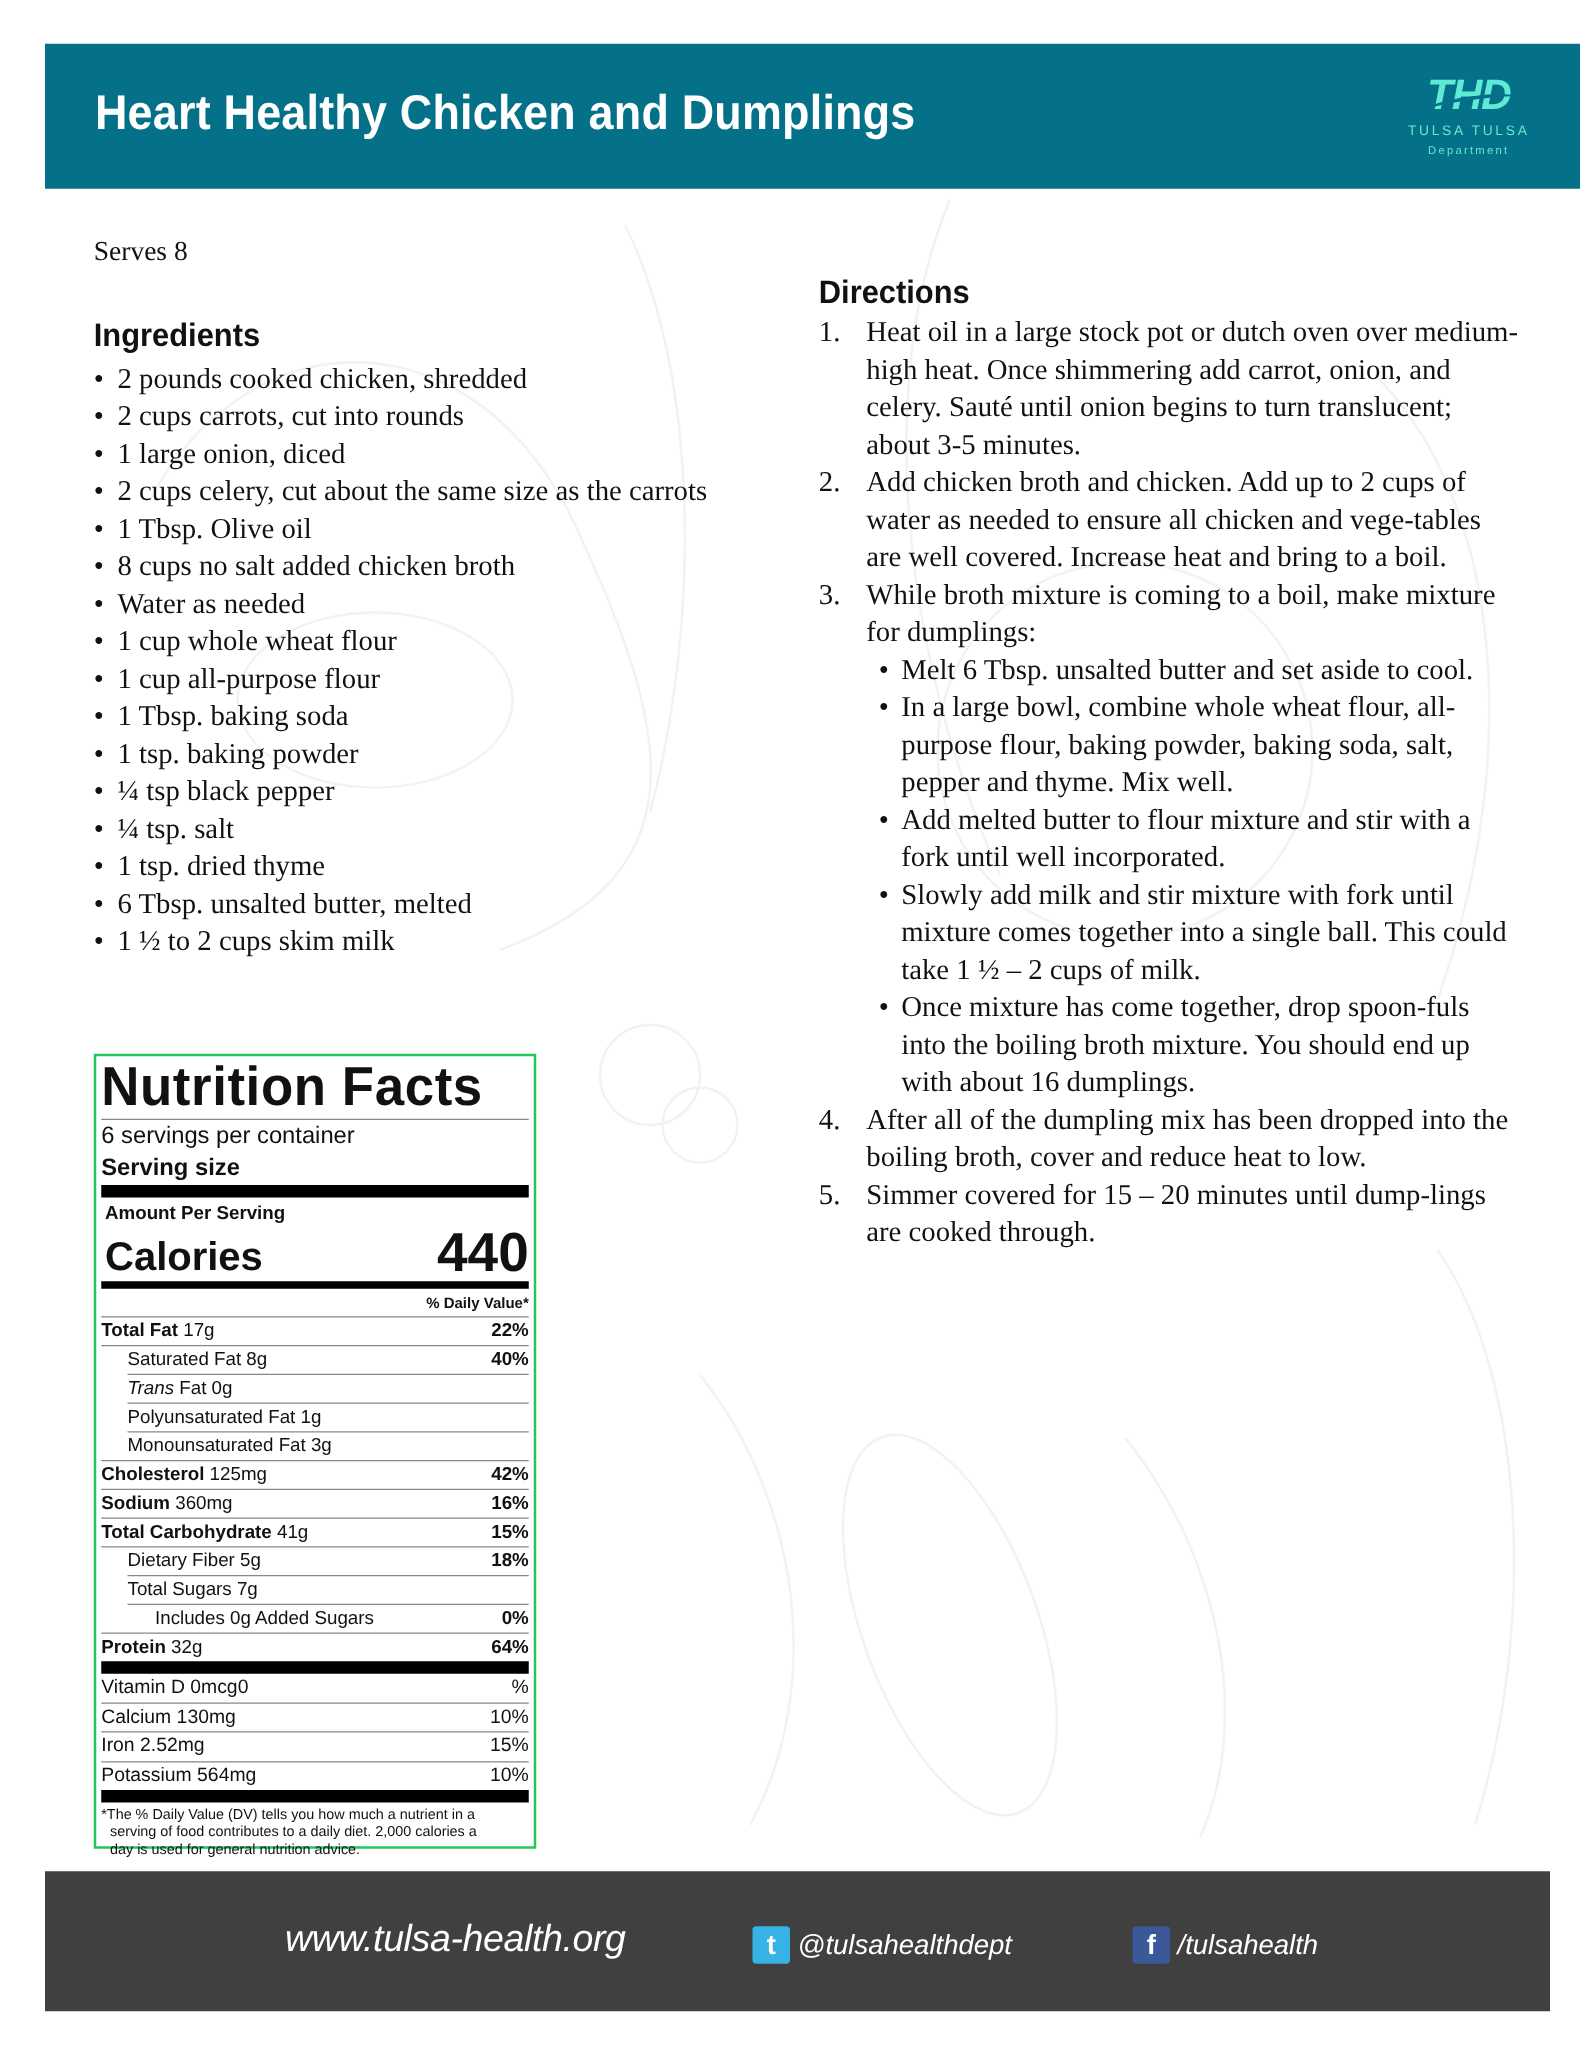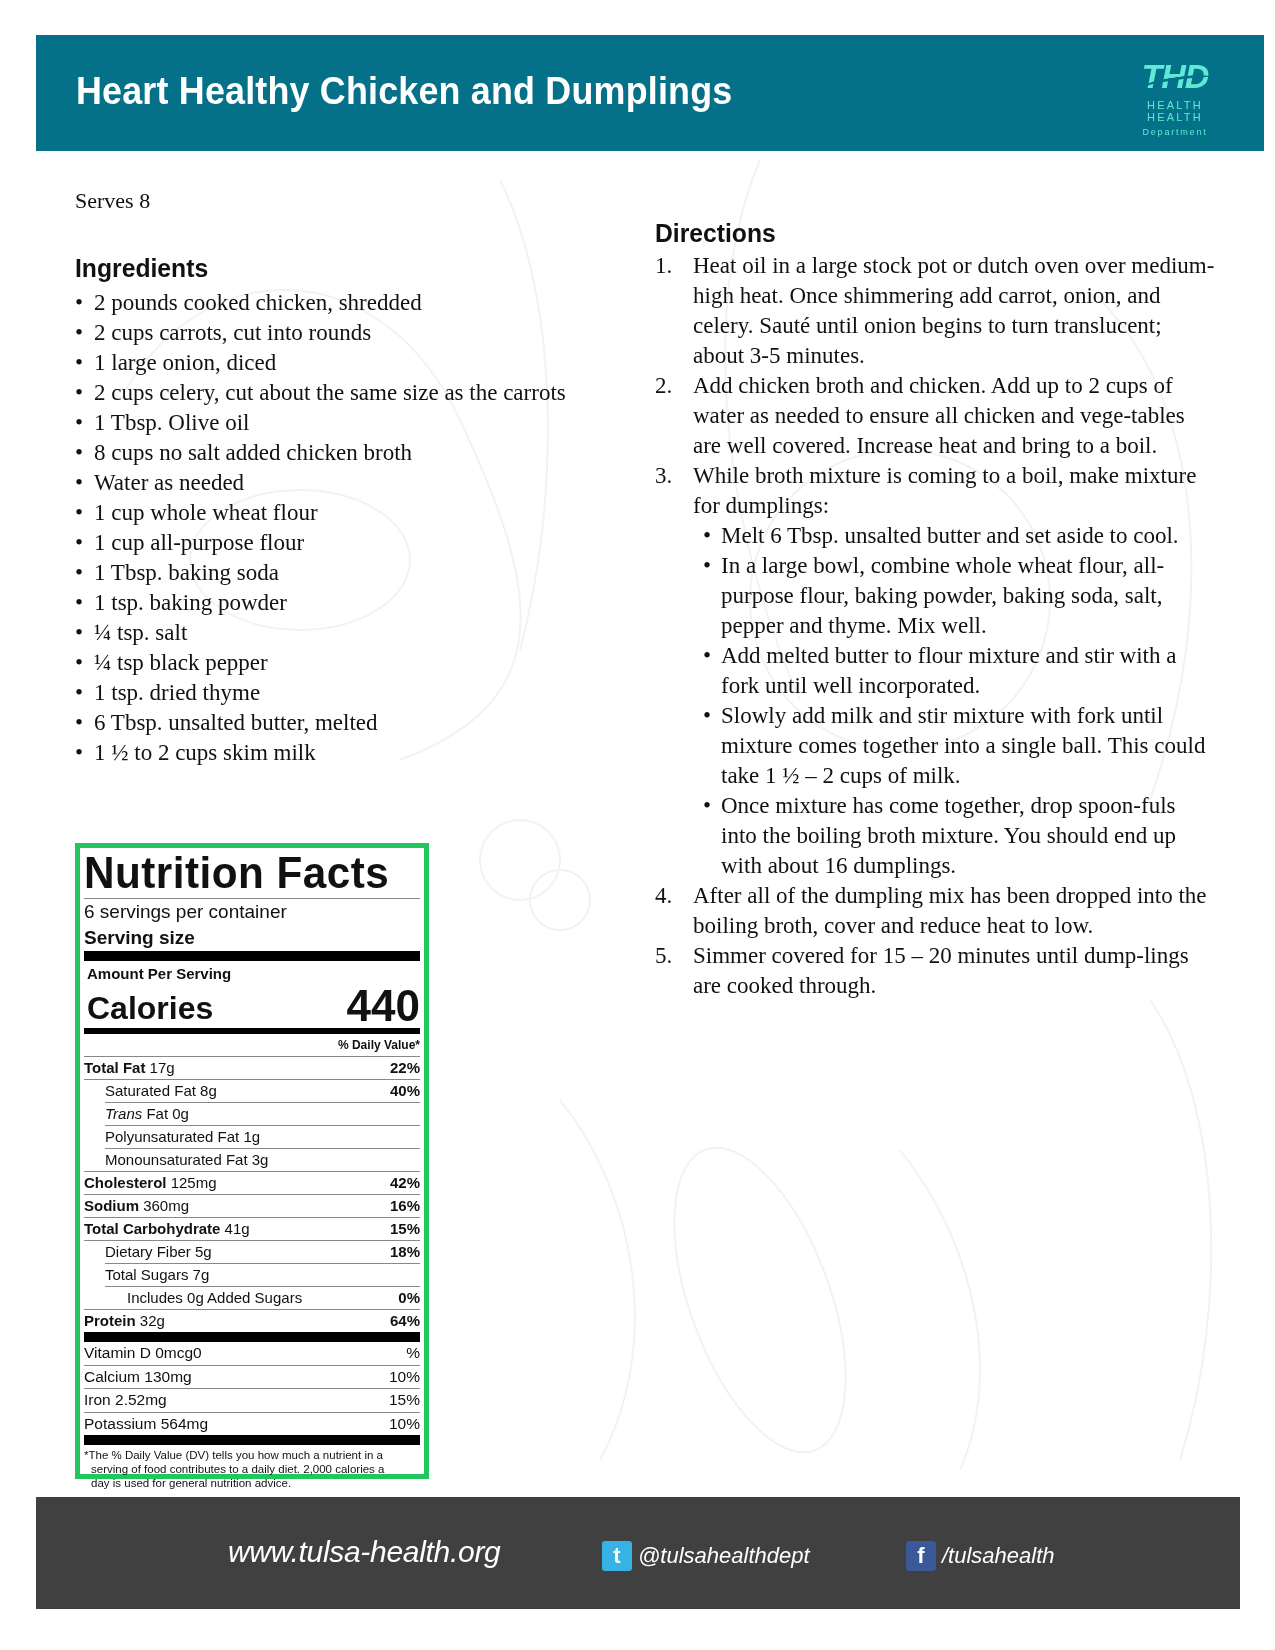--- a/index.html
+++ b/index.html
@@ -43,21 +43,21 @@
     .directions { position: absolute; left: 655px; top: 218px; width: 560px; }
     .directions ol { list-style: none; margin: 2px 0 0 0; padding: 0; }
     .step { position: relative; padding-left: 38px; font-size: 23px; line-height: 30px; }
     .step .num { position: absolute; left: 0; top: 0; }
     .sub-list { list-style: none; margin: 0; padding: 0; }
     .sub-item { position: relative; padding-left: 28px; }
     .sub-item .bullet { position: absolute; left: 10px; top: 0; }
 
     .nf {
       position: absolute; left: 75px; top: 843px; width: 354px; height: 636px;
-      border: 5px solid #22c55e; background: rgba(255,255,255,0.85);
+      border: 2px solid #22c55e; background: rgba(255,255,255,0.85);
       font-family: "Liberation Sans", sans-serif; box-sizing: border-box;
       padding: 0 4px;
     }
     .nf-title { font-weight: 900; font-size: 44px; line-height: 50px; letter-spacing: 0.5px; white-space: nowrap; transform: scaleX(0.96); transform-origin: left; }
     .nf-rule-thin { border-top: 1px solid #888; }
     .nf-rule-thick { height: 10px; background: #000; }
     .nf-rule-med { height: 6px; background: #000; }
     .nf-servings { font-size: 19px; line-height: 26px; }
     .nf-serving-size { font-size: 19px; font-weight: bold; line-height: 26px; }
     .nf-amount { font-size: 15px; font-weight: bold; line-height: 20px; margin-top: 3px; padding-left: 3px; }
@@ -112,43 +112,43 @@
   </g>
 </svg>
 
 <div class="header-bar">
   <div class="page-title">Heart Healthy Chicken and Dumplings</div>
   <div class="logo">
     <div class="logo-mark">
       <span>THD</span>
       <span class="logo-swoosh"></span>
     </div>
-    <div class="logo-name">HEALTH HEALTH</div>
+    <div class="logo-name">TULSA TULSA</div>
     <div class="logo-sub">Department</div>
   </div>
 </div>
 
 <div class="serves">Serves 8</div>
 
 <section class="ingredients">
   <div class="section-heading">Ingredients</div>
   <ul>
     <li><span class="bullet">•</span><span>2 pounds cooked chicken, shredded</span></li>
     <li><span class="bullet">•</span><span>2 cups carrots, cut into rounds</span></li>
     <li><span class="bullet">•</span><span>1 large onion, diced</span></li>
     <li><span class="bullet">•</span><span>2 cups celery, cut about the same size as the carrots</span></li>
     <li><span class="bullet">•</span><span>1 Tbsp. Olive oil</span></li>
     <li><span class="bullet">•</span><span>8 cups no salt added chicken broth</span></li>
     <li><span class="bullet">•</span><span>Water as needed</span></li>
     <li><span class="bullet">•</span><span>1 cup whole wheat flour</span></li>
     <li><span class="bullet">•</span><span>1 cup all-purpose flour</span></li>
     <li><span class="bullet">•</span><span>1 Tbsp. baking soda</span></li>
     <li><span class="bullet">•</span><span>1 tsp. baking powder</span></li>
+    <li><span class="bullet">•</span><span>¼ tsp black pepper</span></li>
     <li><span class="bullet">•</span><span>¼ tsp. salt</span></li>
-    <li><span class="bullet">•</span><span>¼ tsp black pepper</span></li>
     <li><span class="bullet">•</span><span>1 tsp. dried thyme</span></li>
     <li><span class="bullet">•</span><span>6 Tbsp. unsalted butter, melted</span></li>
     <li><span class="bullet">•</span><span>1 ½ to 2 cups skim milk</span></li>
   </ul>
 </section>
 
 <section class="directions">
   <div class="section-heading">Directions</div>
   <ol>
     <li class="step"><span class="num">1.</span><span>Heat oil in a large stock pot or dutch oven over medium-high heat. Once shimmering add carrot, onion, and celery. Sauté until onion begins to turn translucent; about 3-5 minutes.</span></li>

